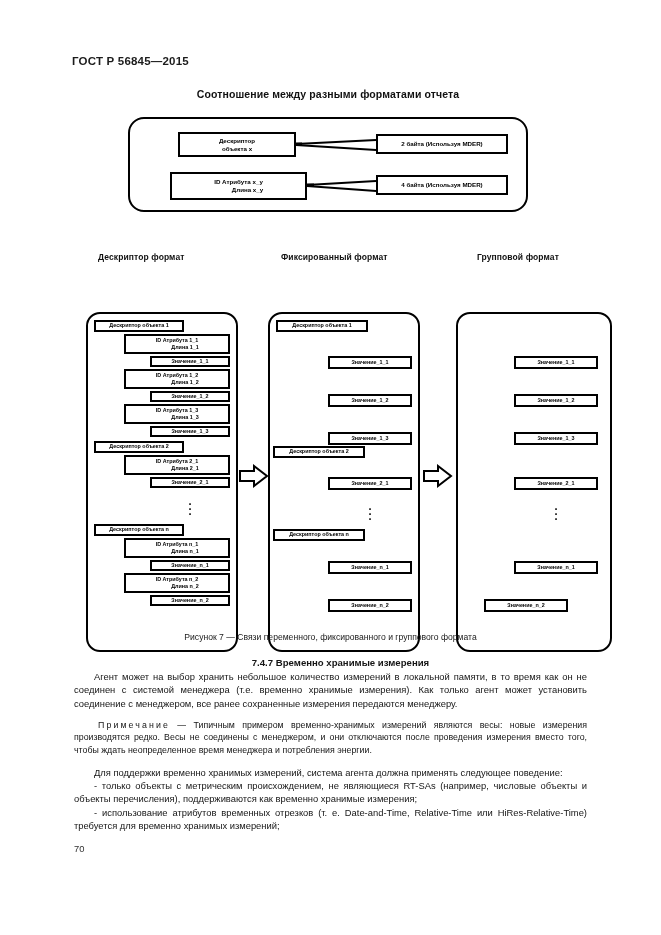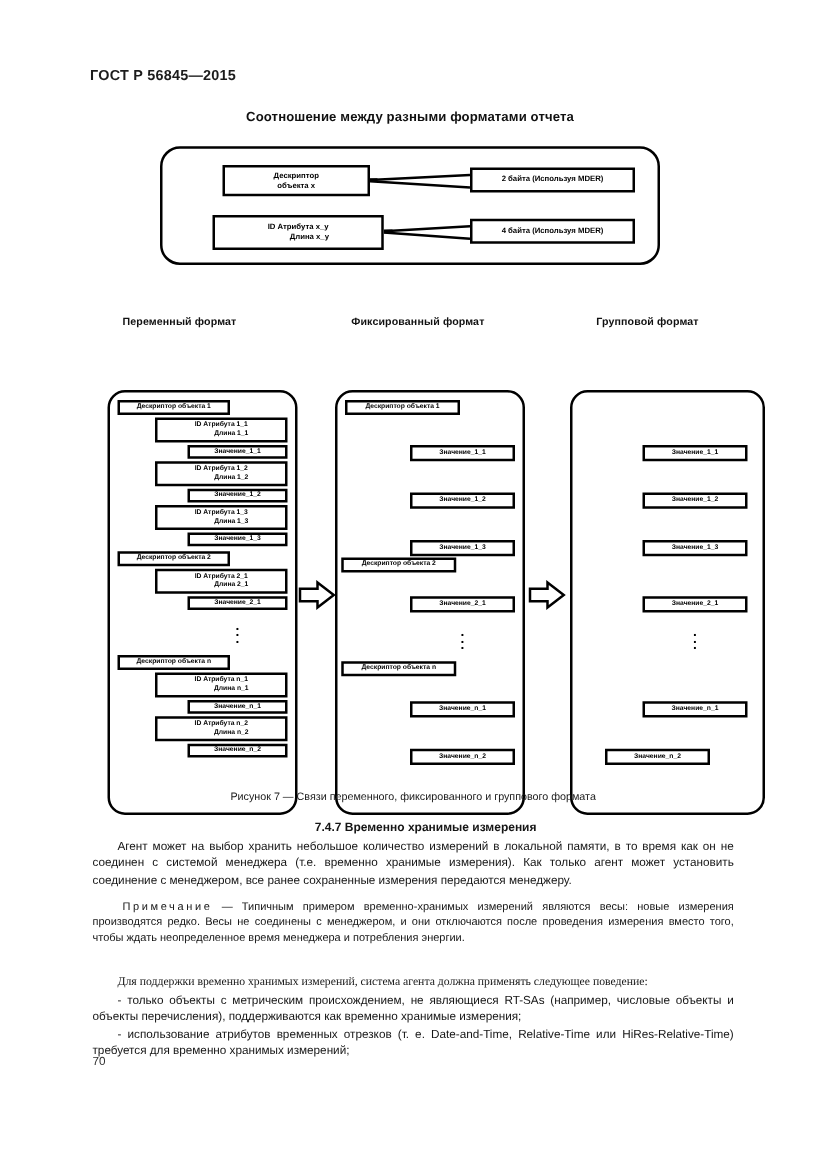--- a/index.html
+++ b/index.html
@@ -167,21 +167,21 @@
     text-align: center;
   }
   .para { margin: 0; text-indent: 20px; }
   .note {
     margin: 9px 0 0 0;
     text-indent: 24px;
     font-size: 8.8px;
     line-height: 12.4px;
   }
   .note-label { letter-spacing: 2.1px; }
-  .para-gap { margin-top: 24px; font-family: Liberation Serif, serif; }
+  .para-gap { margin-top: 10px; }
   .bullet { margin: 0; text-indent: 20px; }
 
   .page-num {
     position: absolute;
     left: 74px;
     top: 843px;
     font-size: 9.4px;
     color: #303030;
   }
 </style>
@@ -214,21 +214,21 @@
     </div>
 
     <div class="bx f1-b2">2 байта (Используя MDER)</div>
     <div class="bx f1-b4">4 байта (Используя MDER)</div>
   </div>
 </div>
 
 <div class="fig2">
 
   <div class="col-headers">
-    <div class="col-head ch1">Переменный формат</div>
+    <div class="col-head ch1">Дескриптор формат</div>
     <div class="col-head ch2">Фиксированный формат</div>
     <div class="col-head ch3">Групповой формат</div>
   </div>
 
   <div class="panels">
 
     <svg class="arrow" style="left:238px; top:190px;" width="32" height="24">
       <polygon points="2,7 16,7 16,2 29,12 16,22 16,17 2,17" fill="#fff" stroke="#000" stroke-width="2"></polygon>
     </svg>
     <svg class="arrow" style="left:422px; top:190px;" width="32" height="24">

